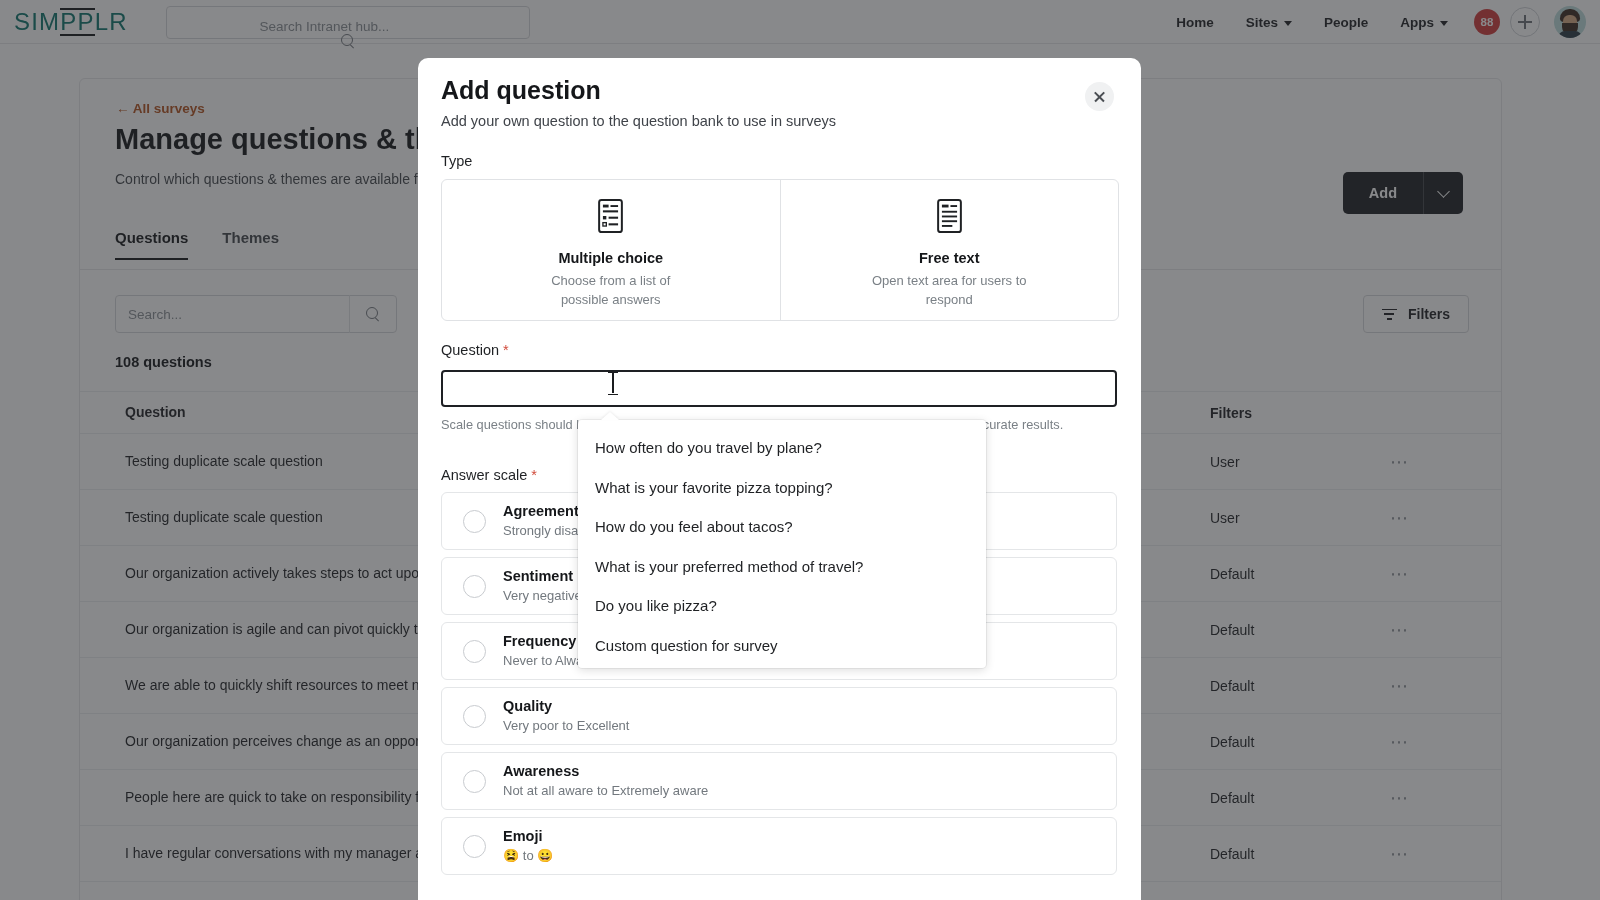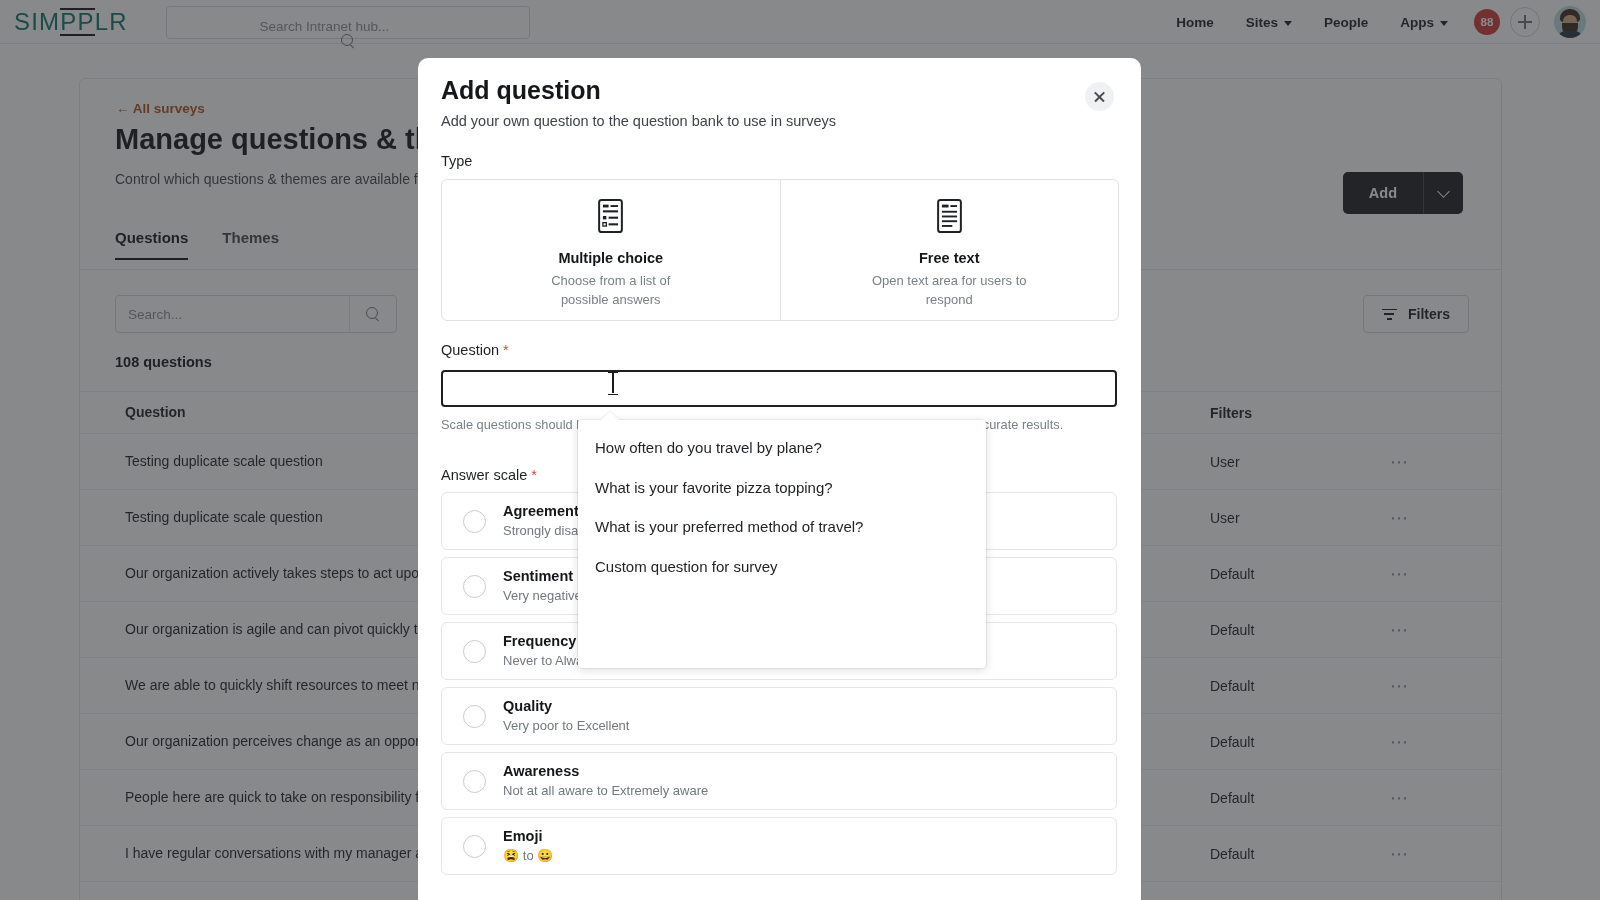--- a/index.html
+++ b/index.html
@@ -514,17 +514,19 @@
         <div>
           <div class="sc-name">Emoji</div>
           <div class="sc-range">😫 to 😀</div>
         </div>
       </div>
     </div>
 
   <div class="suggest" id="suggest-host">
       <div class="sug-item">How often do you travel by plane?</div>
       <div class="sug-item">What is your favorite pizza topping?</div>
+      <div class="sug-item">How do you feel about tacos?</div>
       <div class="sug-item">What is your preferred method of travel?</div>
+      <div class="sug-item">Do you like pizza?</div>
       <div class="sug-item">Custom question for survey</div>
     </div>
 
 </div>
 
 </body></html>

